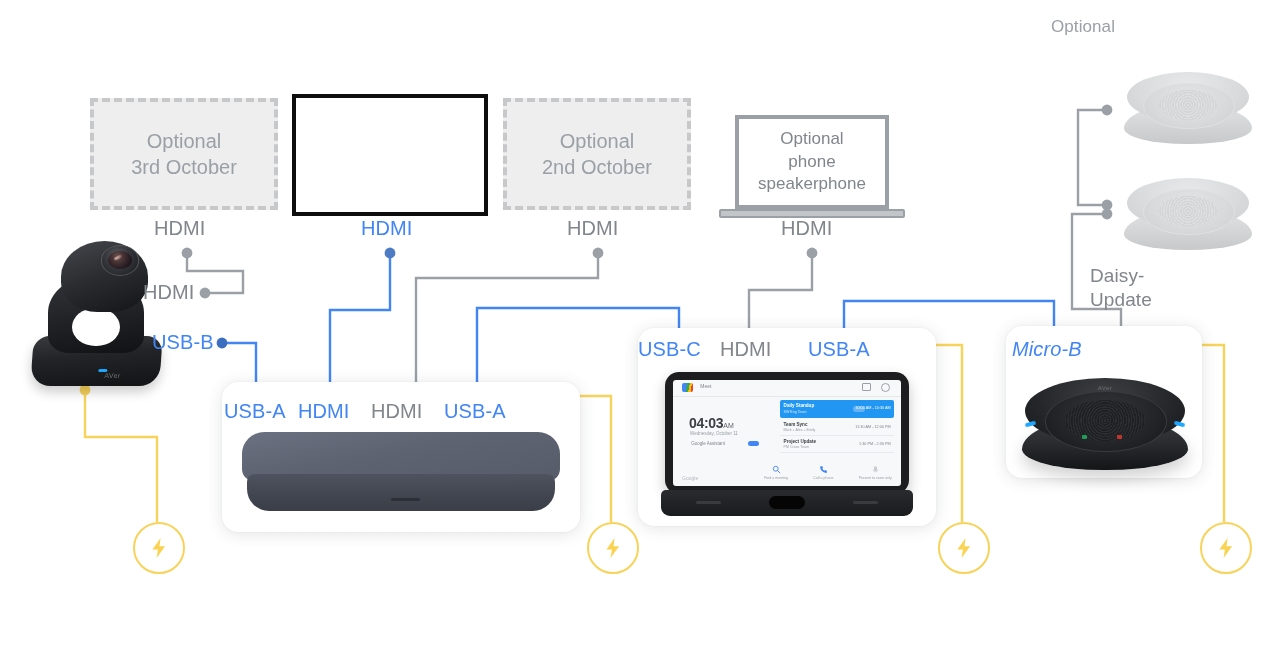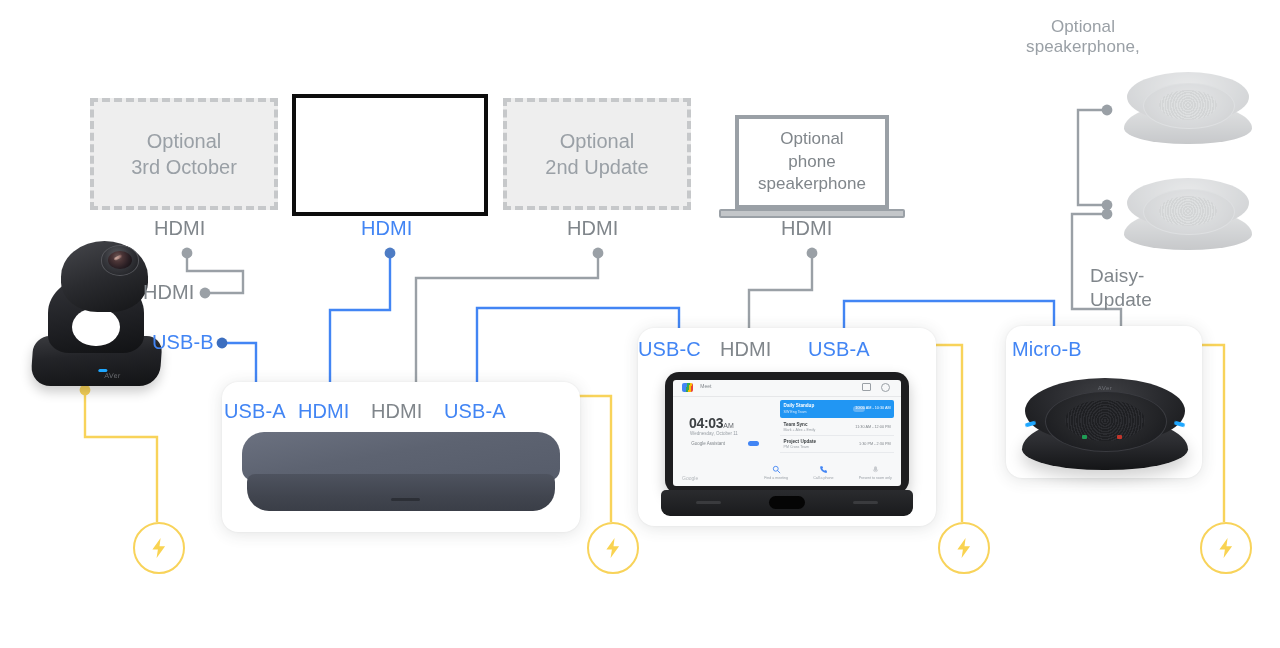--- a/index.html
+++ b/index.html
@@ -278,38 +278,37 @@
     </div>
   </div>
   <div class="lbl port grey" style="left:154px;top:217px;">HDMI</div>
 
   <div class="tvbox" style="left:292px;top:94px;width:196px;height:122px;"></div>
   <div class="lbl port blue" style="left:361px;top:217px;">HDMI</div>
 
   <div class="optbox" style="left:503px;top:98px;width:188px;height:112px;">
     <div>
       <div>Optional</div>
-      <div>2nd Update</div>
+      <div>2nd October</div>
     </div>
   </div>
   <div class="lbl port grey" style="left:567px;top:217px;">HDMI</div>
 
   <div class="laptop-screen" style="left:735px;top:115px;width:154px;height:94px;">
     <div>
       <div>Optional</div>
       <div>phone</div>
       <div>speakerphone</div>
     </div>
   </div>
   <div class="laptop-base" style="left:719px;top:209px;width:186px;height:9px;"></div>
   <div class="lbl port grey" style="left:781px;top:217px;">HDMI</div>
 
   <div class="lbl note" style="left:1000px;top:17px;width:166px;">
     <div>Optional</div>
-    <div>speakerphone,</div>
   </div>
 
   <div class="gspk" style="left:1124px;top:72px;width:128px;height:72px;">
     <div class="gspk-base"></div>
     <div class="gspk-top"></div>
     <div class="gspk-ring"></div>
     <div class="gspk-grill"></div>
   </div>
 
   <div class="gspk" style="left:1124px;top:178px;width:128px;height:72px;">
@@ -419,21 +418,21 @@
       <div class="ui-google">Google</div>
     </div>
   </div>
   <div class="tc-base" style="left:661px;top:490px;width:252px;height:26px;">
     <div class="tc-vent" style="left:14%;top:11px;width:10%;"></div>
     <div class="tc-port" style="left:43%;top:6px;width:14%;height:13px;"></div>
     <div class="tc-vent" style="right:14%;top:11px;width:10%;"></div>
   </div>
 
   <div class="card" style="left:1006px;top:326px;width:196px;height:152px;"></div>
-  <div class="lbl port blue" style="left:1012px;top:338px;">Micro-B</div>
+  <div class="lbl port blue" style="left:1012px;top:338px;font-style:italic;">Micro-B</div>
 
   <div class="spk" style="left:1022px;top:378px;width:166px;height:92px;">
     <div class="spk-base"></div>
     <div class="spk-top">
       <div class="spk-brand">AVer</div>
     </div>
     <div class="spk-ring"></div>
     <div class="spk-grill"></div>
     <div class="spk-led" style="left:3px;top:44px;transform:rotate(-16deg);"></div>
     <div class="spk-led" style="right:3px;top:44px;transform:rotate(16deg);"></div>

